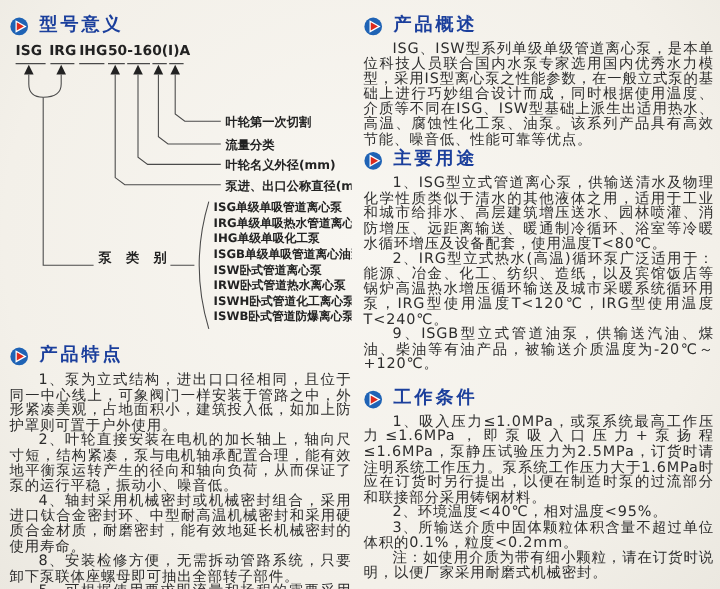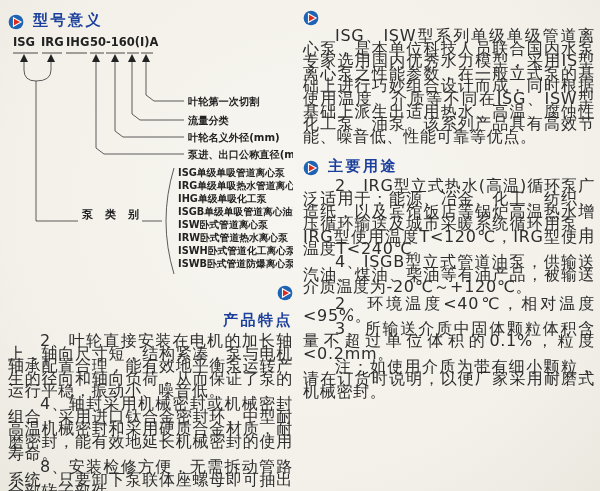--- a/index.html
+++ b/index.html
@@ -16,36 +16,36 @@
   .col-left{left:8px;width:285px;}
   .col-right{left:303px;width:292px;}
   .sec-header{display:flex;align-items:flex-end;gap:9px;margin:0;}
   .sec-title{
     font-size:15px;font-weight:bold;color:#1b3f9c;
     letter-spacing:2.5px;line-height:20px;
   }
   .bullet-icon{width:16px;height:16px;flex:0 0 16px;}
   .para{
     margin:0;
-    font-size:16px;line-height:12.6px;letter-spacing:0.7px;
+    font-size:12px;line-height:12.6px;letter-spacing:0.7px;
     text-align:justify;text-indent:2em;color:#2d2d2d;
   }
   .diagram{display:block;margin-top:2px;}
   .diagram text{fill:#222;}
   .d-line{stroke:#4a4a4a;stroke-width:0.9;fill:none;}
   .d-underline{stroke:#4a4a4a;stroke-width:1;fill:none;}
   .d-arrow{fill:#222;stroke:none;}
   .code-token{font-size:11.5px;font-weight:bold;fill:#333;}
   .callout-label{font-size:10.2px;font-weight:600;}
   .pump-type{font-size:9.8px;font-weight:bold;}
   .category-label{font-size:11px;font-weight:bold;}
   .mt-overview{margin-top:4px;}
-  .mt-uses{margin-top:13px;}
+  .mt-uses{}
   .mt-cond{margin-top:11px;}
-  .mt-feat{margin-top:5px;flex-direction:column;}
+  .mt-feat{margin-top:5px;}
 </style>
 </head>
 <body>
 
 <div class="page">
 
   <div class="col col-left">
 
     <div class="sec-header">
       <svg class="bullet-icon" viewBox="0 0 20 20">
@@ -103,52 +103,63 @@
     </svg>
 
     <div class="sec-header mt-feat">
       <svg class="bullet-icon" viewBox="0 0 20 20">
         <circle cx="10" cy="10" r="9.2" fill="#1f63b5"></circle>
         <polygon points="6.8,4.6 16.4,10 6.8,15.4" fill="#dc2a1c" stroke="#ffffff" stroke-width="1.3"></polygon>
       </svg>
       <span class="sec-title">产品特点</span>
     </div>
     <div class="mt-feat">
+      <p class="para">1、泵为立式结构，进出口口径相同，且位于同一中心线上，可象阀门一样安装于管路之中，外形紧凑美观，占地面积小，建筑投入低，如加上防护罩则可置于户外使用。</p>
       <p class="para">2、叶轮直接安装在电机的加长轴上，轴向尺寸短，结构紧凑，泵与电机轴承配置合理，能有效地平衡泵运转产生的径向和轴向负荷，从而保证了泵的运行平稳，振动小、噪音低。</p>
       <p class="para">4、轴封采用机械密封或机械密封组合，采用进口钛合金密封环、中型耐高温机械密封和采用硬质合金材质，耐磨密封，能有效地延长机械密封的使用寿命。</p>
       <p class="para">8、安装检修方便，无需拆动管路系统，只要卸下泵联体座螺母即可抽出全部转子部件。</p>
       <p class="para">5、可根据使用要求即流量和扬程的需要采用泵的串、关联运行方式。</p>
 
     </div>
   </div>
 
   <div class="col col-right">
 
     <div class="sec-header">
       <svg class="bullet-icon" viewBox="0 0 20 20">
         <circle cx="10" cy="10" r="9.2" fill="#1f63b5"></circle>
         <polygon points="6.8,4.6 16.4,10 6.8,15.4" fill="#dc2a1c" stroke="#ffffff" stroke-width="1.3"></polygon>
       </svg>
+      <span class="sec-title">产品概述</span>
     </div>
     <div class="mt-overview">
       <p class="para">ISG、ISW型系列单级单级管道离心泵，是本单位科技人员联合国内水泵专家选用国内优秀水力模型，采用IS型离心泵之性能参数，在一般立式泵的基础上进行巧妙组合设计而成，同时根据使用温度、介质等不同在ISG、ISW型基础上派生出适用热水、高温、腐蚀性化工泵、油泵。该系列产品具有高效节能、噪音低、性能可靠等优点。</p>
     </div>
 
     <div class="sec-header mt-uses">
       <svg class="bullet-icon" viewBox="0 0 20 20">
         <circle cx="10" cy="10" r="9.2" fill="#1f63b5"></circle>
         <polygon points="6.8,4.6 16.4,10 6.8,15.4" fill="#dc2a1c" stroke="#ffffff" stroke-width="1.3"></polygon>
       </svg>
       <span class="sec-title">主要用途</span>
     </div>
     <div class="mt-overview">
+      <p class="para">1、ISG型立式管道离心泵，供输送清水及物理化学性质类似于清水的其他液体之用，适用于工业和城市给排水、高层建筑增压送水、园林喷灌、消防增压、远距离输送、暖通制冷循环、浴室等冷暖水循环增压及设备配套，使用温度T&lt;80℃。</p>
       <p class="para">2、IRG型立式热水(高温)循环泵广泛适用于：能源、冶金、化工、纺织、造纸，以及宾馆饭店等锅炉高温热水增压循环输送及城市采暖系统循环用泵，IRG型使用温度T&lt;120℃，IRG型使用温度T&lt;240℃。</p>
-      <p class="para">4、ISGB型立式管道油泵，供输送汽油、煤油、柴油等有油产品，被输送介质温度为-20℃～+120℃。</p>
+      <p class="para">9、ISGB型立式管道油泵，供输送汽油、煤油、柴油等有油产品，被输送介质温度为-20℃～+120℃。</p>
     </div>
 
+    <div class="sec-header mt-cond">
+      <svg class="bullet-icon" viewBox="0 0 20 20">
+        <circle cx="10" cy="10" r="9.2" fill="#1f63b5"></circle>
+        <polygon points="6.8,4.6 16.4,10 6.8,15.4" fill="#dc2a1c" stroke="#ffffff" stroke-width="1.3"></polygon>
+      </svg>
+      <span class="sec-title">工作条件</span>
+    </div>
     <div class="mt-overview">
+      <p class="para">1、吸入压力≤1.0MPa，或泵系统最高工作压力≤1.6MPa，即泵吸入口压力+泵扬程≤1.6MPa，泵静压试验压力为2.5MPa，订货时请注明系统工作压力。泵系统工作压力大于1.6MPa时应在订货时另行提出，以便在制造时泵的过流部分和联接部分采用铸钢材料。</p>
       <p class="para">2、环境温度&lt;40℃，相对温度&lt;95%。</p>
       <p class="para">3、所输送介质中固体颗粒体积含量不超过单位体积的0.1%，粒度&lt;0.2mm。</p>
       <p class="para">注：如使用介质为带有细小颗粒，请在订货时说明，以便厂家采用耐磨式机械密封。</p>
     </div>
   </div>
 
 </div>
 
 </body></html>

